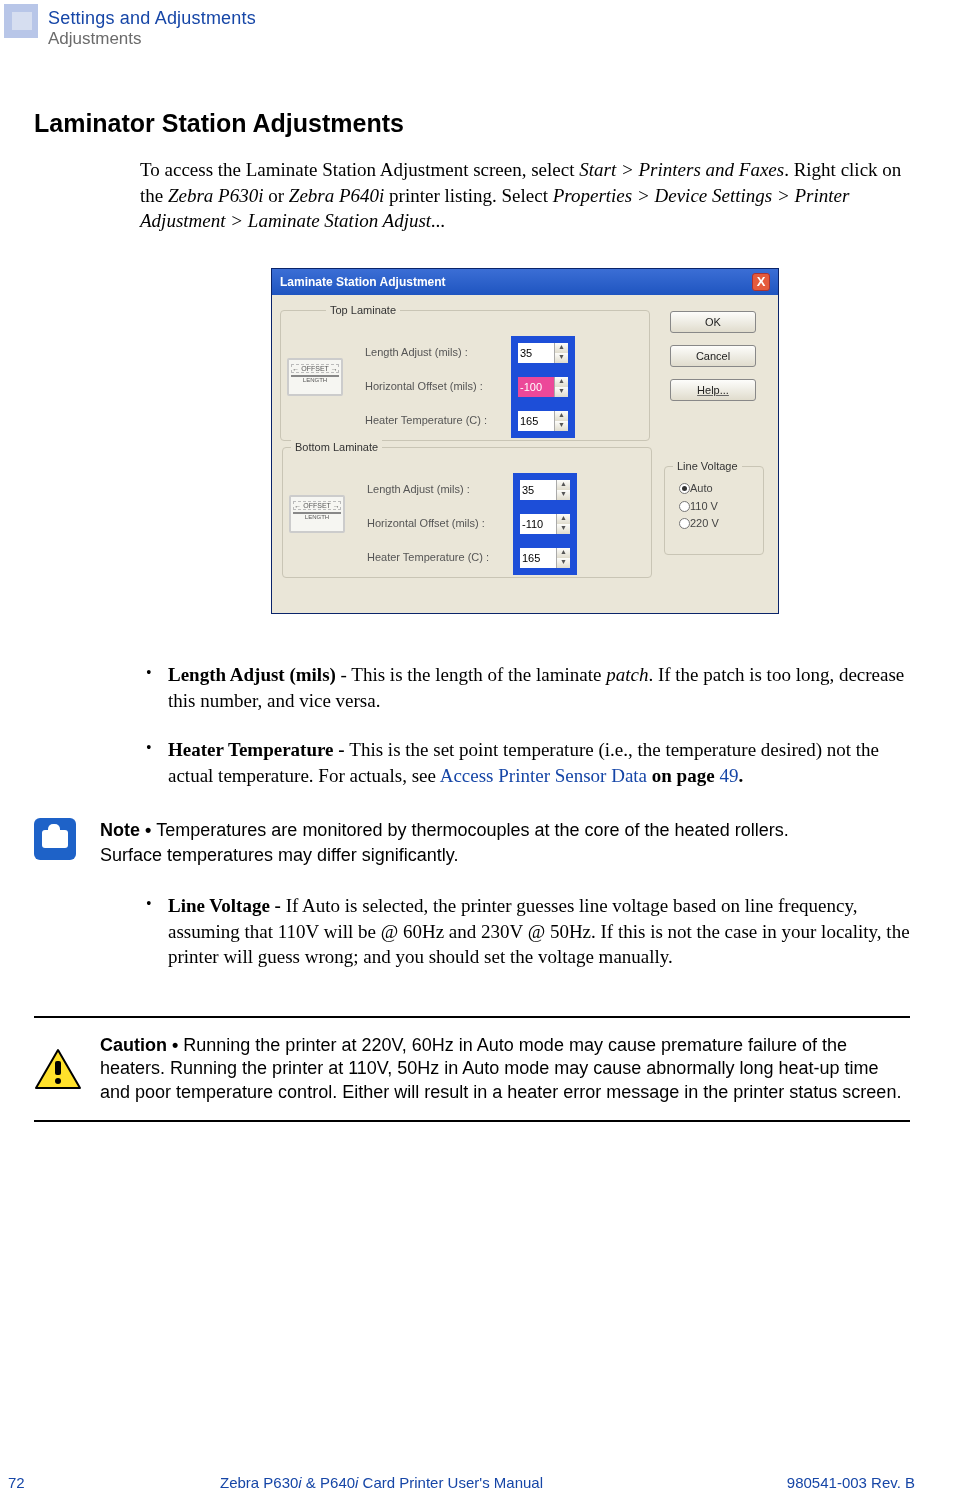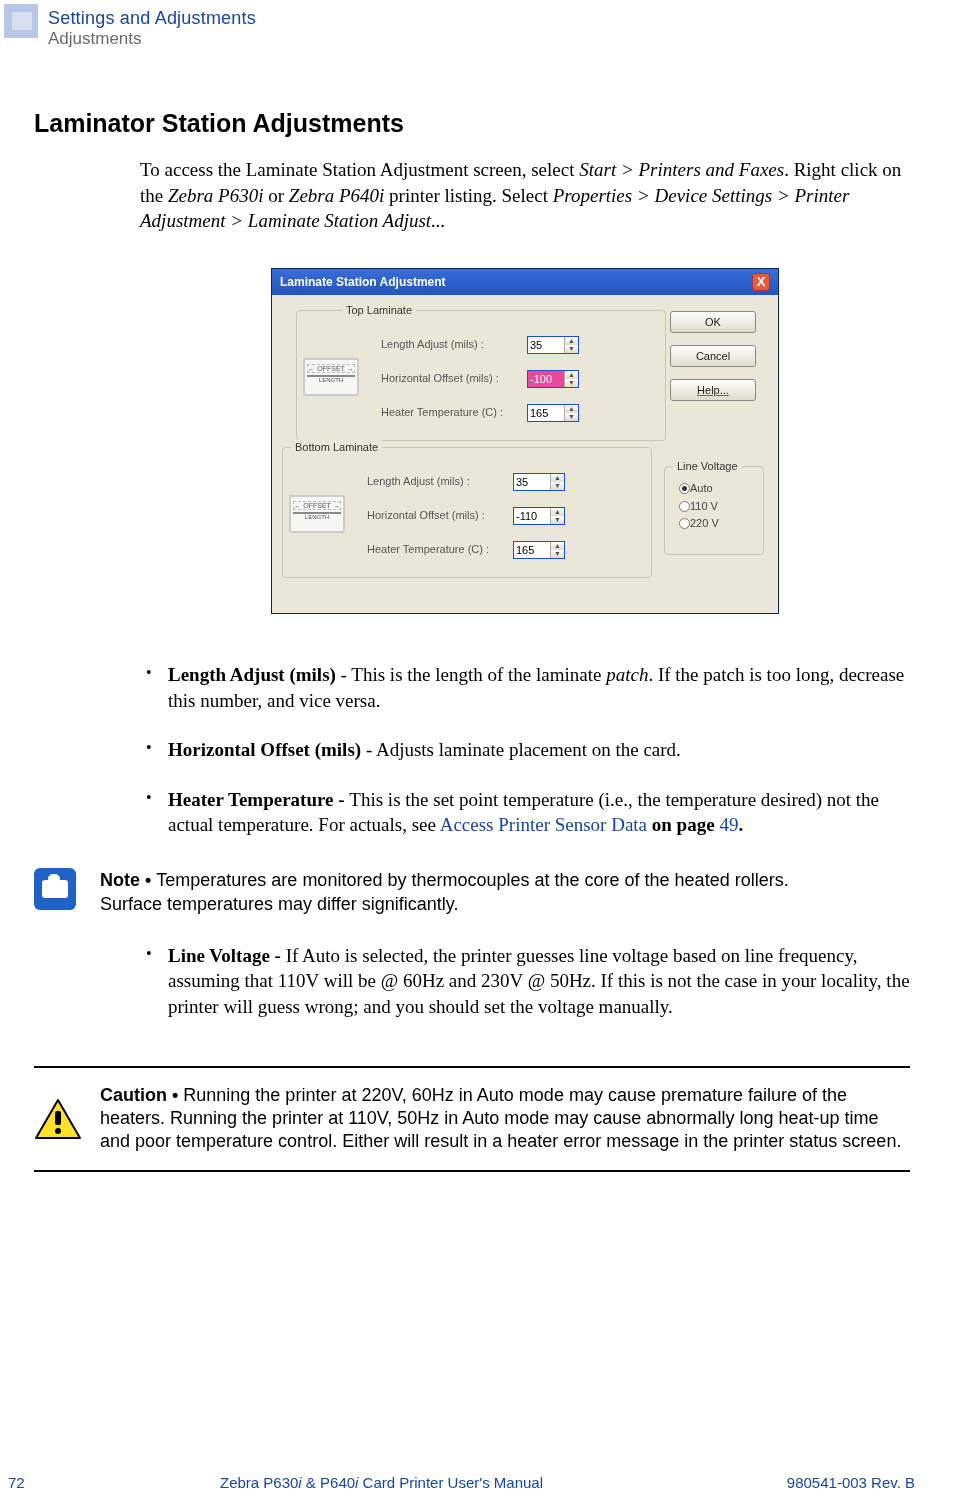--- a/index.html
+++ b/index.html
@@ -121,23 +121,23 @@
   }
   .fldrow {
     position: absolute;
     display: flex; align-items: center;
     gap: 6px;
     font-size: 11px; color: #555;
   }
   .fldrow label { width: 140px; text-align: left; }
   .spin {
     display: inline-flex;
-    border: 1px solid #1d4ed8;
+    border: 7px solid #1d4ed8;
     background: #fff;
-    height: 18px;
+    height: 34px;
   }
   .spin input {
     width: 36px; border: none; font-size: 11px;
     padding: 0 2px;
     font-family: Tahoma, Arial, sans-serif;
   }
   .spin .arrows {
     width: 14px; display: flex; flex-direction: column;
     border-left: 1px solid #aaa;
   }
@@ -255,21 +255,21 @@
   </div>
 
   <div class="dialog-wrap">
     <div class="dialog">
       <div class="titlebar">
         <span>Laminate Station Adjustment</span>
         <span class="x">X</span>
       </div>
       <div class="dlg-body">
 
-        <fieldset class="grp" style="left:24px; top:8px; width:370px; height:138px;padding-left:45px;">
+        <fieldset class="grp" style="left:8px; top:8px; width:370px; height:138px;padding-left:45px;">
           <legend>Top Laminate</legend>
           <div class="offset-icon" style="left:6px; top:40px;"></div>
           <div class="fldrow" style="left:84px; top:18px;">
             <label>Length Adjust (mils) :</label>
             <span class="spin">
               <input value="35" style="">
               <span class="arrows">
                   <span>▲</span>
                   <span>▼</span>
                 </span>
@@ -354,23 +354,20 @@
 
       </div>
     </div>
   </div>
 
   <ul class="bullets">
     <li>
       <span class="b">Length Adjust (mils)</span><span> - This is the length of the laminate </span><span class="i">patch</span><span>. If the patch is too long, decrease this number, and vice versa.</span>
     </li>
     <li>
-      <span class="b">Horizontal Offset (mils)</span><span> - Adjusts laminate placement on the card.</span>
-    </li>
-    <li>
       <span class="b">Heater Temperature - </span><span>This is the set point temperature (i.e., the temperature desired) not the actual temperature. For actuals, see </span><span class="link">Access Printer Sensor Data</span><span class="b"> on page </span><span class="link">49</span><span class="b">.</span>
     </li>
   </ul>
 </div>
 
 <div class="note-row">
   <div class="note-icon"></div>
   <div class="note-text">
     <span class="nb">Note • </span><span>Temperatures are monitored by thermocouples at the </span><span style="text-align:center;">core</span><span> of the heated rollers. Surface temperatures may differ significantly.</span>
   </div>

